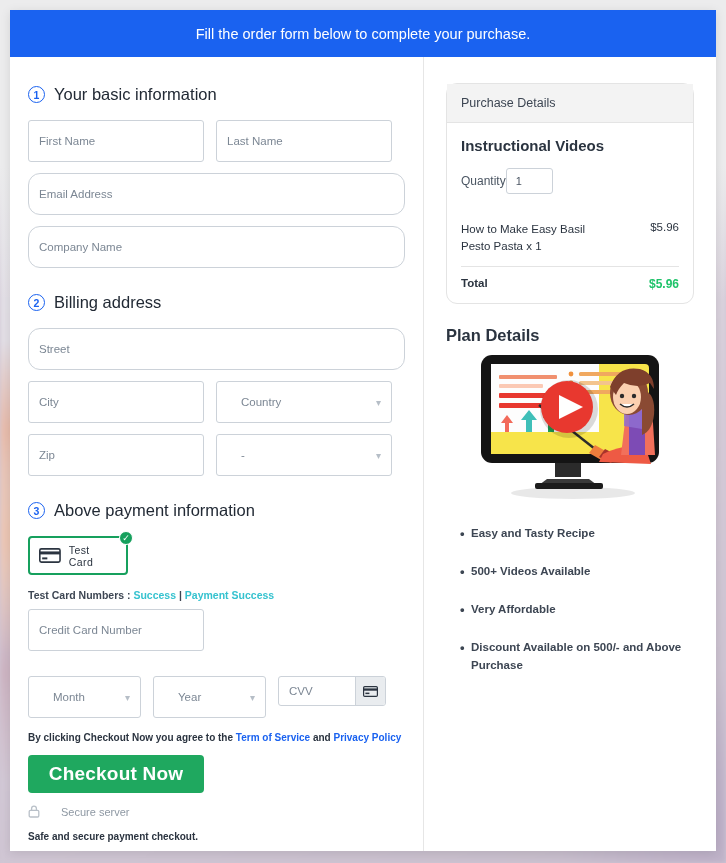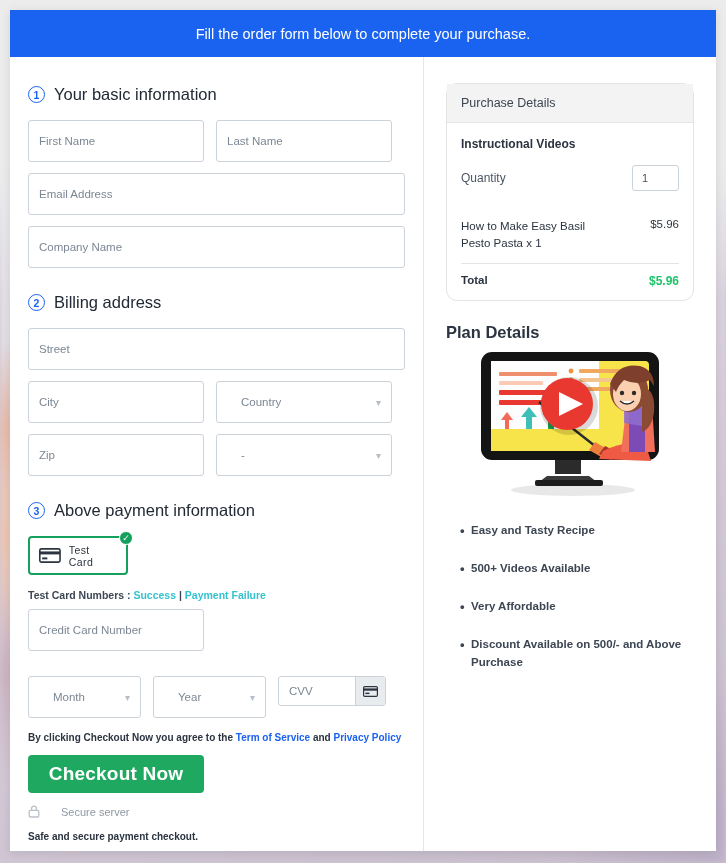--- a/index.html
+++ b/index.html
@@ -54,21 +54,21 @@
   }
   .sec-title { font-size: 16.5px; color: #222a35; font-weight: 500; }
 
   .row { display: flex; gap: 12px; margin-bottom: 11px; }
   .fld {
     height: 42px; border: 1px solid #ccd2d9; border-radius: 3px;
     background: #fff; display: flex; align-items: center;
     padding: 0 10px; font-size: 11.5px; color: #7c8794; width: 100%;
   }
   .fld.half { width: 176px; flex: 0 0 176px; }
-  .fld.full { width: 100%; }
+  .fld.full { width: 100%; border-radius: 12px; }
   .sel { justify-content: space-between; padding-left: 24px; }
   .chev { color: #b6bec7; font-size: 10px; }
 
   .gap-lg { height: 14px; }
 
   .paybox {
     width: 100px; height: 39px; border: 2px solid #16a05d; border-radius: 4px;
     display: flex; align-items: center; gap: 8px; padding: 0 9px;
     position: relative; margin-bottom: 14px;
   }
@@ -105,22 +105,22 @@
   .secure .t { font-size: 11px; color: #8e98a3; }
   .safe { font-size: 10px; color: #2b3440; font-weight: 700; }
 
   
   .pd-card { border: 1px solid #e4e4e4; border-radius: 11px; }
   .pd-head {
     background: #f3f3f3; border-bottom: 1px solid #e4e4e4;
     padding: 12px 14px; font-size: 12.5px; color: #3d4653;
   }
   .pd-body { padding: 14px 14px 12px; }
-  .pd-title { font-size: 12px; font-weight: 700; color: #2b3440; margin-bottom: 14px; }
-  .qty-row { display: flex; align-items: center; justify-content: space-between; margin-bottom: 14px; }
+  .pd-title { font-size: 15px; font-weight: 700; color: #2b3440; margin-bottom: 14px; }
+  .qty-row { display: flex; align-items: center; justify-content: flex-start; margin-bottom: 14px; }
   .qty-lbl { font-size: 12px; color: #4a5562; }
   .qty-in {
     width: 47px; height: 26px; border: 1px solid #ccd2d9; border-radius: 3px;
     display: flex; align-items: center; padding: 0 9px; font-size: 11px; color: #4a5562;
   }
   .item-row { display: flex; justify-content: space-between; gap: 10px; margin-bottom: 12px; margin-top: 27px; }
   .item-name { font-size: 11.5px; color: #2b3440; line-height: 1.45; max-width: 140px; }
   .item-price { font-size: 11.5px; color: #2b3440; white-space: nowrap; }
   .pd-sep { height: 1px; background: #e4e4e4; margin: 0 0 10px; }
   .tot-row { display: flex; justify-content: space-between; }
@@ -209,21 +209,21 @@
           <rect x="3.2" y="9.4" width="5.2" height="2" fill="#2b3440"></rect>
         </svg>
         <span class="lbl">Test  Card</span>
         <span class="badge">✓</span>
       </div>
 
       <div class="testline">
         <span>Test Card Numbers :</span>
         <a href="#">Success</a>
         <span class="sep">|</span>
-        <a href="#">Payment Failure</a>
+        <a href="#">Payment Success</a>
       </div>
 
       <div class="row">
         <div class="fld half">Credit Card Number</div>
       </div>
 
       <div class="gap-lg"></div>
 
       <div class="row">
         <div class="fld sel" style="width:113px;flex:0 0 113px;">

